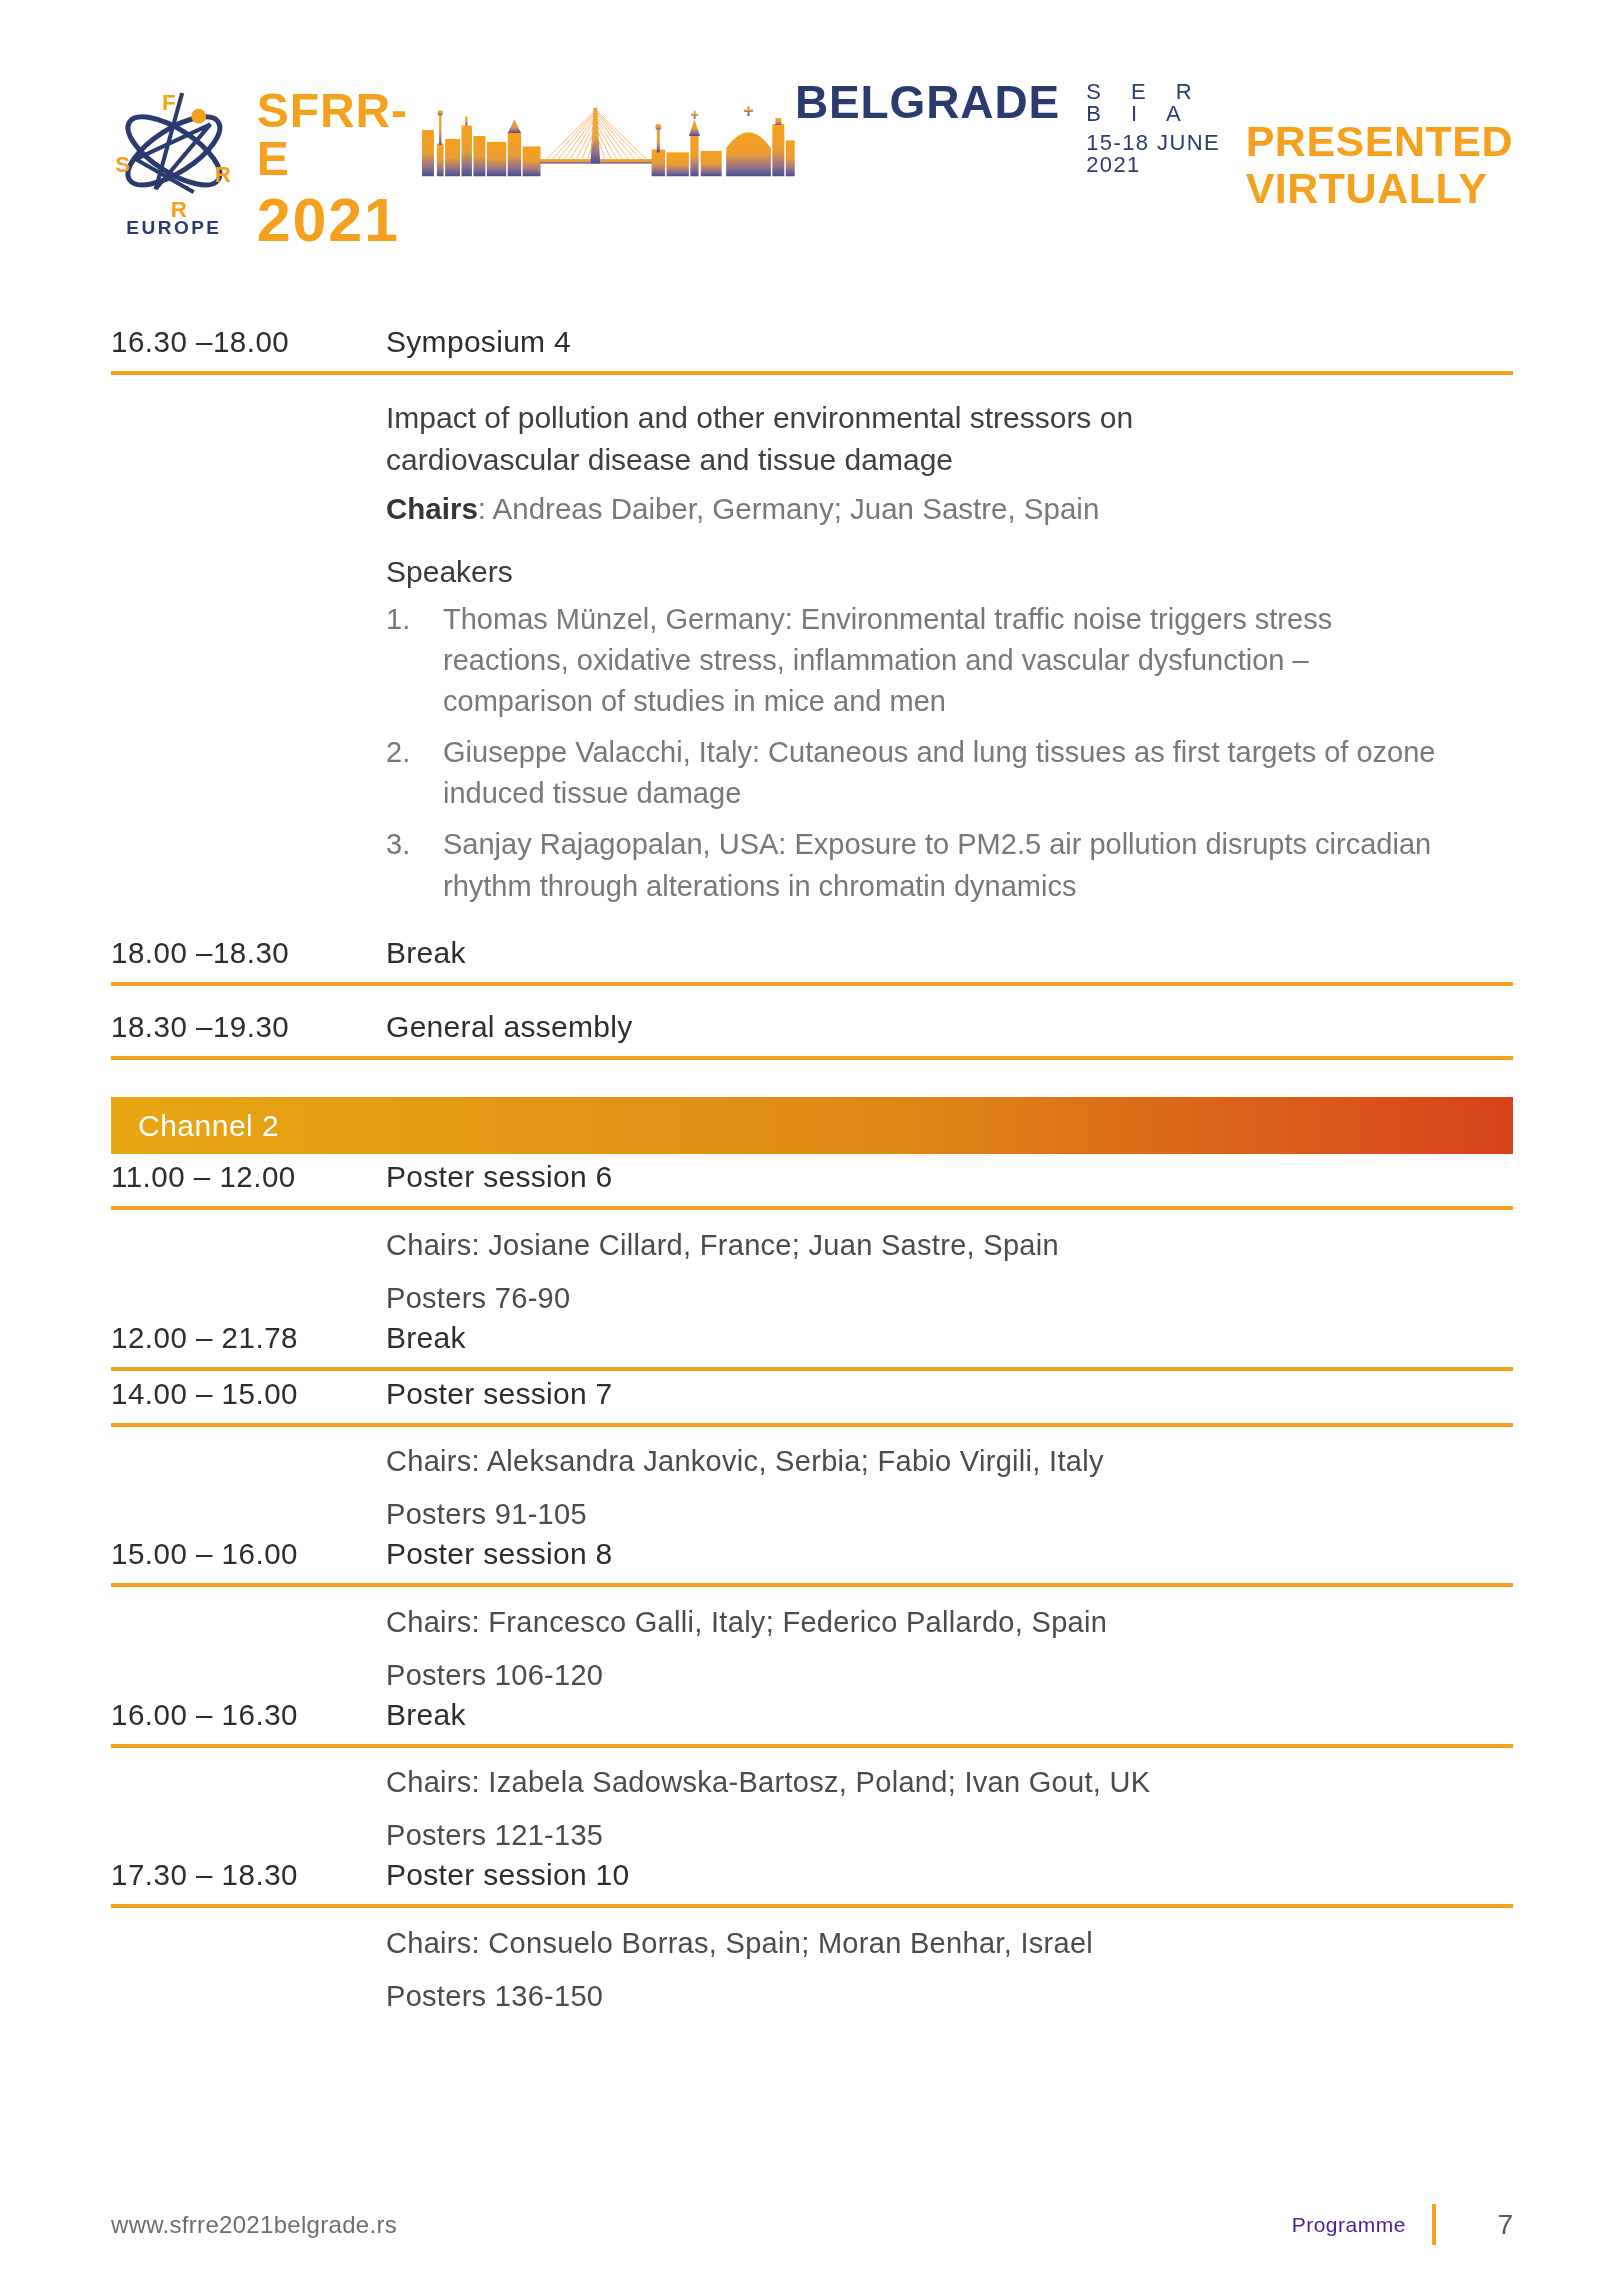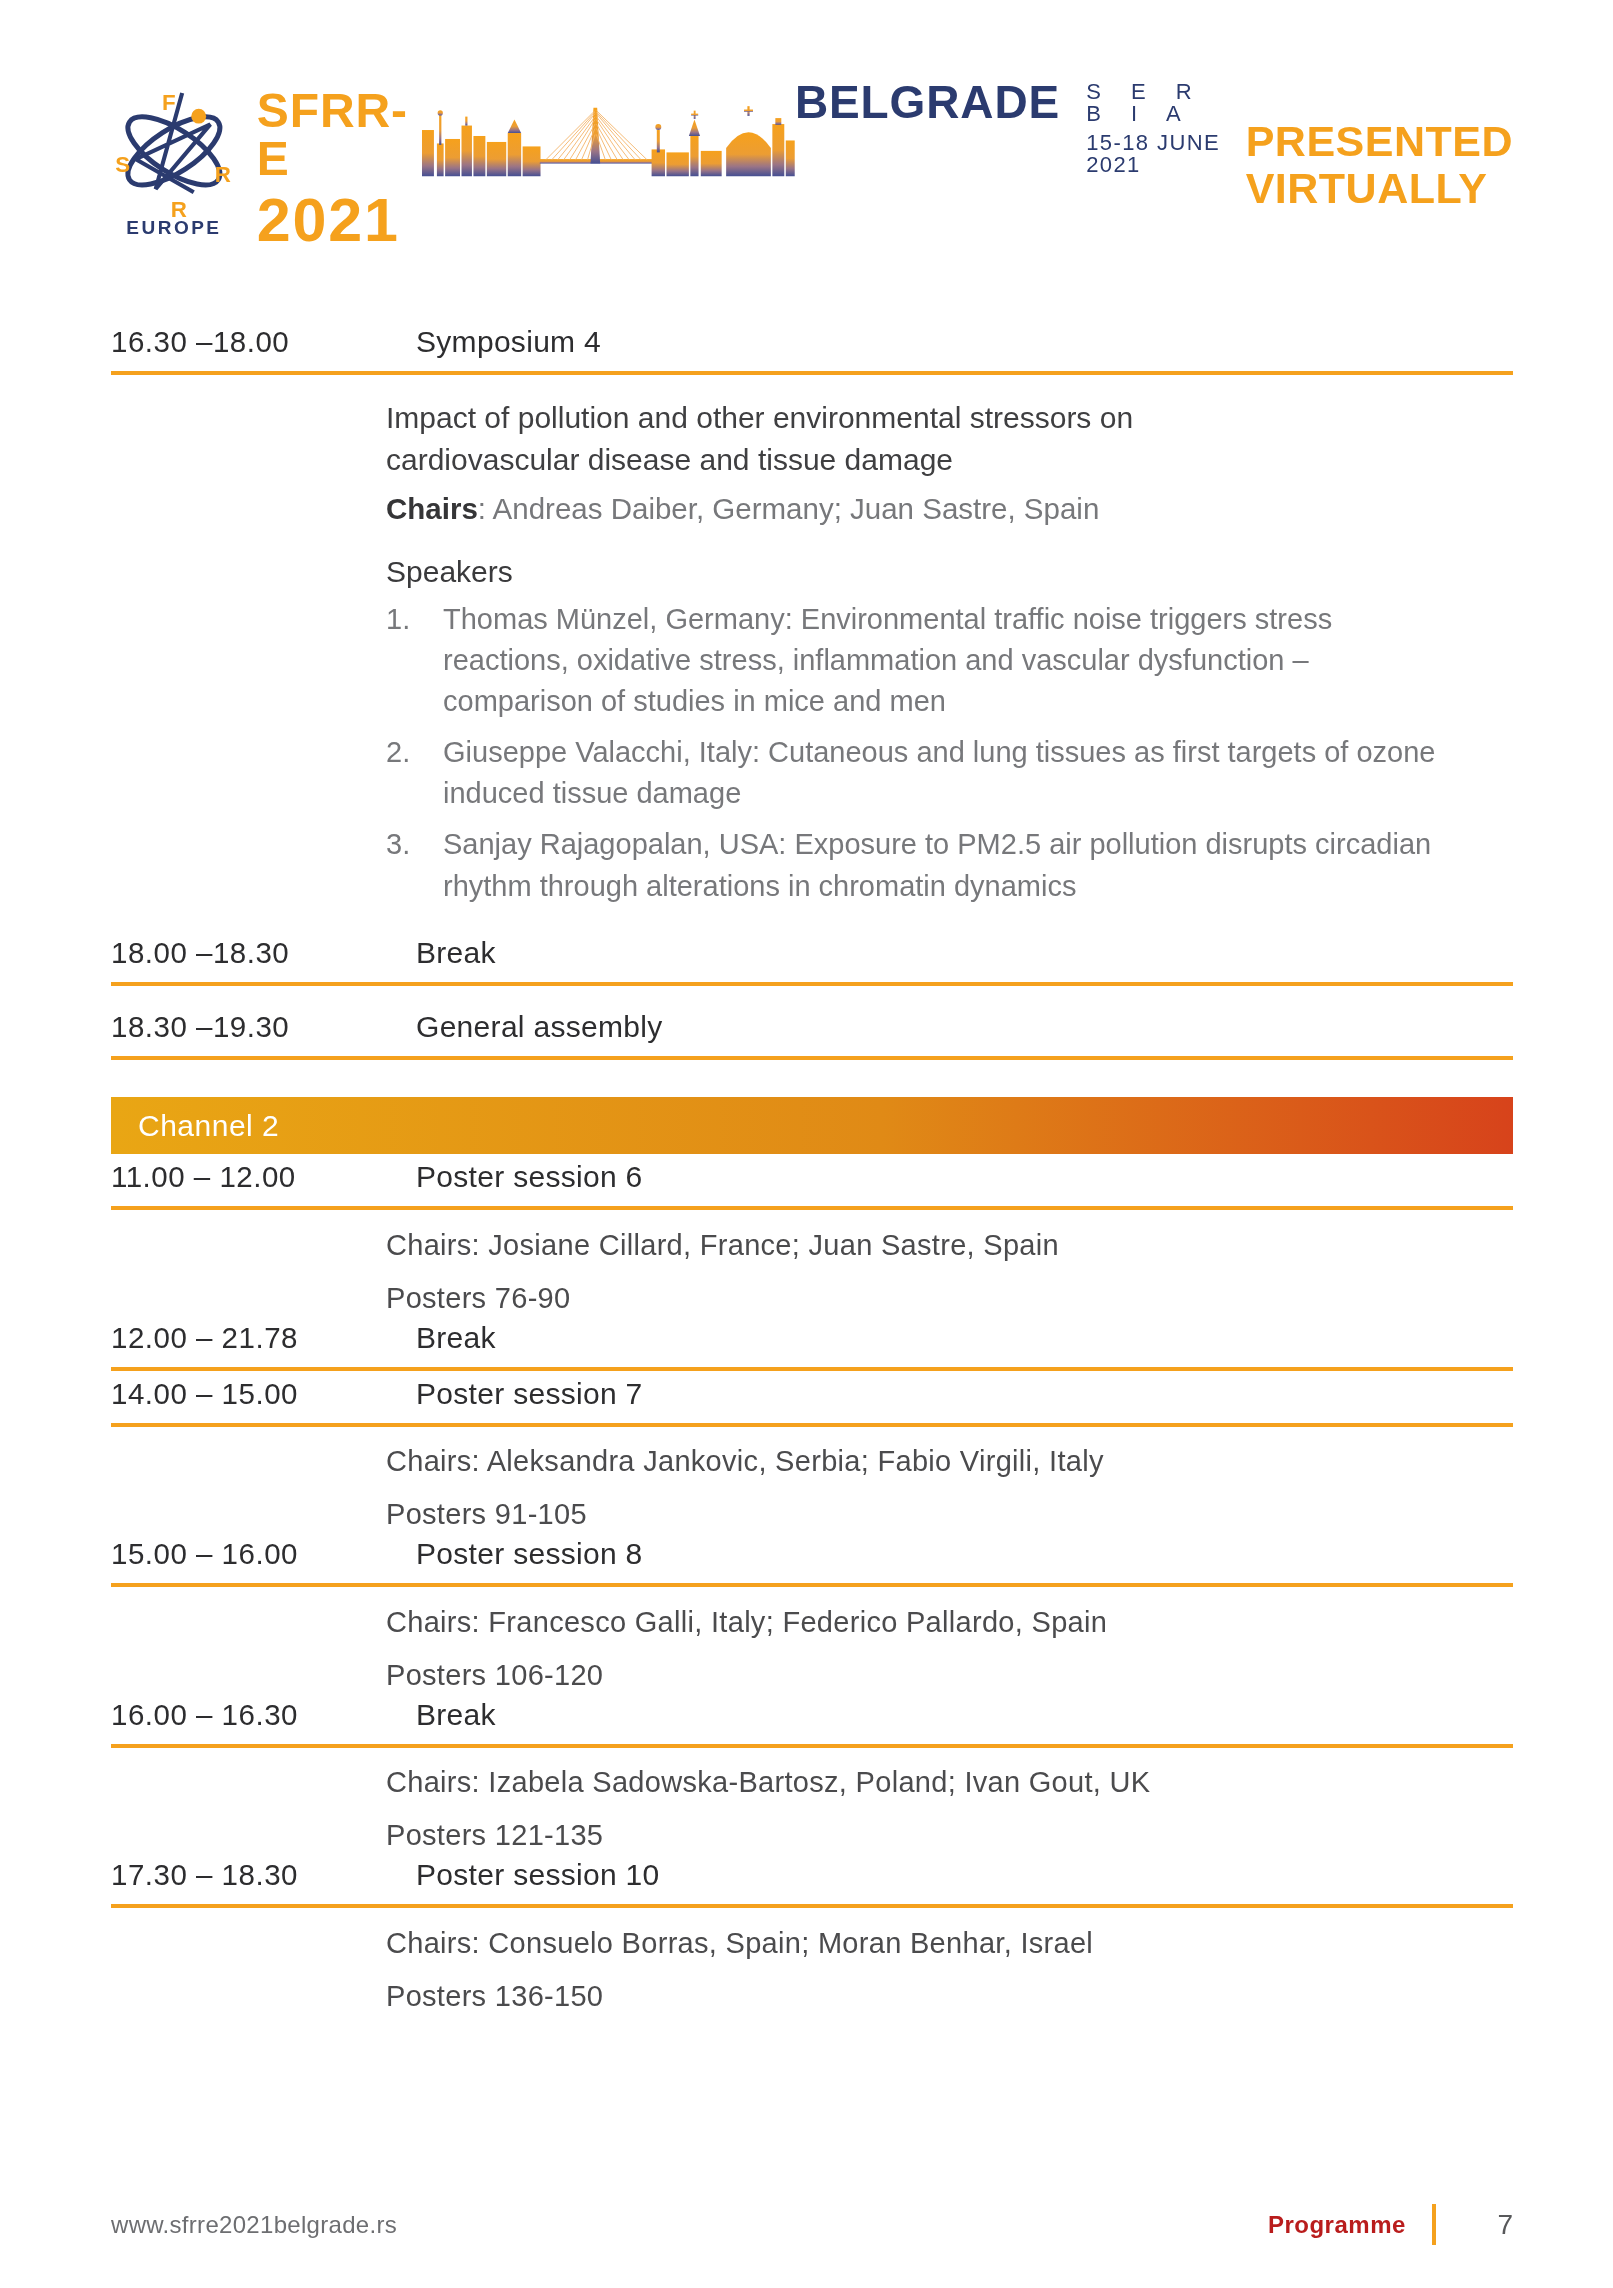--- a/index.html
+++ b/index.html
@@ -24,21 +24,21 @@
   .belgrade-textrow { display:flex; align-items:flex-start; margin-top:1.8px; }
   .belgrade-city { color:#2B3B6F; font-weight:bold; font-size:46px; letter-spacing:0.9px; line-height:1; }
   .belgrade-right { margin-left:26px; color:#2B3B6F; }
   .belgrade-country { font-size:22px; letter-spacing:12px; line-height:1; margin-top:1.8px; }
   .belgrade-dates { font-size:22px; letter-spacing:1.4px; line-height:1; margin-top:6.5px; }
 
   .presented-block { margin-top:44px; color:#F5A11D; font-weight:bold; font-size:43px; line-height:1.1; letter-spacing:0.5px; }
 
   
   .main { position:absolute; top:325px; left:111px; right:100px; }
-  .hrow { display:flex; align-items:baseline; border-bottom:4.6px solid #F5A11D; padding-bottom:12px;gap:30px; }
+  .hrow { display:flex; align-items:baseline; border-bottom:4.6px solid #F5A11D; padding-bottom:12px; }
   .hrow .time  { flex:0 0 275px; font-size:29.5px; color:#2D2D2F; letter-spacing:0.5px; }
   .hrow .title { font-size:30px; color:#2D2D2F; letter-spacing:0.3px; }
   .content-col { margin-left:275px; }
 
   .topic { margin-top:22px; max-width:886px; font-size:30px; line-height:1.4; color:#3F3F41; }
   .chairs-line { margin-top:9.2px; font-size:29.5px; line-height:1.3; }
   .chairs-label { color:#353537; font-weight:bold; }
   .chairs-rest { color:#77787B; }
   .speakers-label { margin-top:26px; font-size:30px; color:#3A3A3C; }
   .speaker { display:flex; margin-top:10px; }
@@ -62,21 +62,21 @@
   .sub-chairs { margin-top:18.5px; }
   .sub-posters { margin-top:20px; }
 
   
   .footer {
     position:absolute; left:111px; right:100px; top:2204px;
     display:flex; justify-content:space-between; align-items:center;
   }
   .footer .url { font-size:24px; color:#6D6E71; letter-spacing:0.3px; }
   .footer .right { display:flex; align-items:center; }
-  .footer .prog { font-size:24px; color:#b91c1c; letter-spacing:0.5px;font-weight:bold; }
+  .footer .prog { font-size:21px; color:#4c1d95; letter-spacing:0.5px; }
   .footer .bar { width:4.6px; height:41px; background:#F5A11D; margin-left:26px; }
   .footer .pnum { font-size:28px; color:#58595B; margin-left:61px; }
 </style>
 </head>
 <body>
 
 <div class="page">
 
   <div class="header">
 

